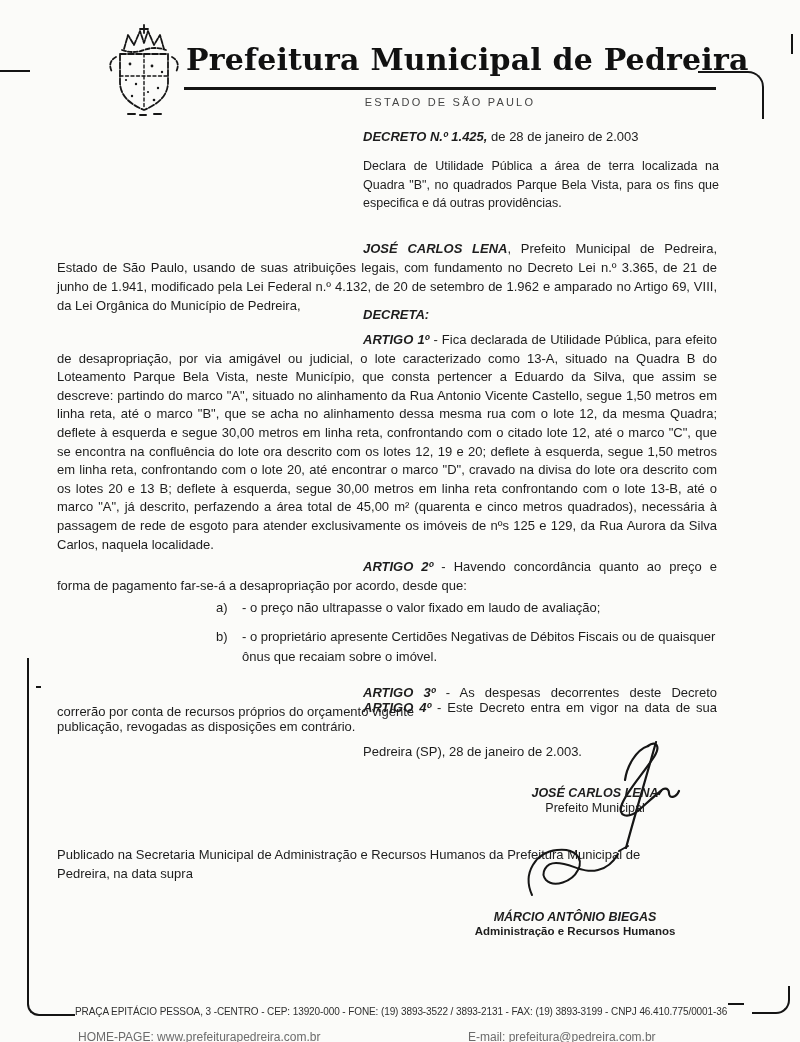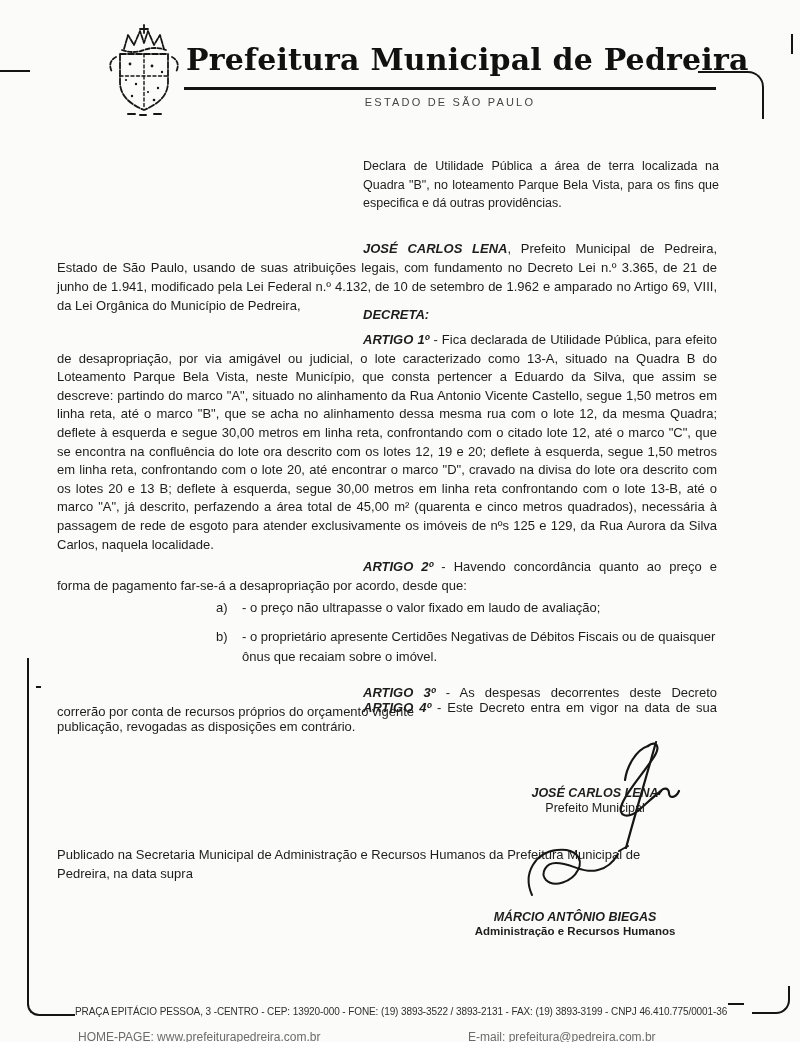--- a/index.html
+++ b/index.html
@@ -64,25 +64,28 @@
   </div>
 
   <div class="abs title" style="left:186px;top:40px;">Prefeitura Municipal de Pedreira</div>
   <div class="abs rule" style="left:184px;top:87px;width:532px;height:3px;"></div>
   <div class="abs subtitle" style="left:330px;top:93px;width:240px;text-align:center;">ESTADO DE SÃO PAULO</div>
 
   <div class="abs rule" style="left:0;top:70px;width:30px;height:2px;"></div>
   <div class="abs corner-tr" style="left:698px;top:71px;width:64px;height:46px;"></div>
   <div class="abs rule" style="left:791px;top:34px;width:2px;height:20px;"></div>
 
+  <div class="abs" style="left:363px;top:127px;">
+    <span class="bi">DECRETO N.º 1.425,</span><span> de 28 de janeiro de 2.003</span>
+  </div>
 
-  <p class="abs par j" style="left:363px;top:157px;width:356px;font-size:12.5px;line-height:18.5px;">Declara de Utilidade Pública a área de terra localizada na Quadra "B", no loteamento Parque Bela Vista, para os fins que especifica e dá outras providências.</p>
+  <p class="abs par j" style="left:363px;top:157px;width:356px;font-size:12.5px;line-height:18.5px;">Declara de Utilidade Pública a área de terra localizada na Quadra "B", no quadrados Parque Bela Vista, para os fins que especifica e dá outras providências.</p>
 
   <p class="abs par j indent" style="left:57px;top:239px;width:660px;">
-    <span class="bi">JOSÉ CARLOS LENA</span><span>, Prefeito Municipal de Pedreira, Estado de São Paulo, usando de suas atribuições legais, com fundamento no Decreto Lei n.º 3.365, de 21 de junho de 1.941, modificado pela Lei Federal n.º 4.132, de 10 de setembro de 1.962 e amparado no Artigo 69, VIII, da Lei Orgânica do Município de Pedreira,</span>
+    <span class="bi">JOSÉ CARLOS LENA</span><span>, Prefeito Municipal de Pedreira, Estado de São Paulo, usando de suas atribuições legais, com fundamento no Decreto Lei n.º 3.365, de 21 de junho de 1.941, modificado pela Lei Federal n.º 4.132, de 20 de setembro de 1.962 e amparado no Artigo 69, VIII, da Lei Orgânica do Município de Pedreira,</span>
   </p>
 
   <div class="abs bi" style="left:363px;top:305px;">DECRETA:</div>
 
   <p class="abs par j indent" style="left:57px;top:331px;width:660px;line-height:18.6px;">
     <span class="bi">ARTIGO 1º</span><span> - Fica declarada de Utilidade Pública, para efeito de desapropriação, por via amigável ou judicial, o lote caracterizado como 13-A, situado na Quadra B do Loteamento Parque Bela Vista, neste Município, que consta pertencer a Eduardo da Silva, que assim se descreve: partindo do marco "A", situado no alinhamento da Rua Antonio Vicente Castello, segue 1,50 metros em linha reta, até o marco "B", que se acha no alinhamento dessa mesma rua com o lote 12, da mesma Quadra; deflete à esquerda e segue 30,00 metros em linha reta, confrontando com o citado lote 12, até o marco "C", que se encontra na confluência do lote ora descrito com os lotes 12, 19 e 20; deflete à esquerda, segue 1,50 metros em linha reta, confrontando com o lote 20, até encontrar o marco "D", cravado na divisa do lote ora descrito com os lotes 20 e 13 B; deflete à esquerda, segue 30,00 metros em linha reta confrontando com o lote 13-B, até o marco "A", já descrito, perfazendo a área total de 45,00 m² (quarenta e cinco metros quadrados), necessária à passagem de rede de esgoto para atender exclusivamente os imóveis de nºs 125 e 129, da Rua Aurora da Silva Carlos, naquela localidade.</span>
   </p>
 
   <p class="abs par j indent" style="left:57px;top:557px;width:660px;">
     <span class="bi">ARTIGO 2º</span><span> - Havendo concordância quanto ao preço e forma de pagamento far-se-á a desapropriação por acordo, desde que:</span>
@@ -97,20 +100,21 @@
   </div>
 
   <p class="abs par j indent" style="left:57px;top:657px;width:660px;margin-top:26px;">
     <span class="bi">ARTIGO 3º</span><span> - As despesas decorrentes deste Decreto correrão por conta de recursos próprios do orçamento vigente</span>
   </p>
 
   <p class="abs par j indent" style="left:57px;top:698px;width:660px;">
     <span class="bi">ARTIGO 4º</span><span> - Este Decreto entra em vigor na data de sua publicação, revogadas as disposições em contrário.</span>
   </p>
 
+  <div class="abs" style="left:363px;top:742px;">Pedreira (SP), 28 de janeiro de 2.003.</div>
 
   <div class="abs" style="left:593px;top:738px;width:100px;height:112px;">
     <svg width="100" height="112" viewBox="0 0 100 112">
       <g class="stroke" stroke-width="2.2">
         <path d="M55,8 C63,2 68,8 61,19 C49,37 34,53 29,66 C24,79 35,81 46,72 C54,65 61,58 68,53"></path>
         <path d="M55,8 C43,12 34,28 32,42"></path>
         <path d="M66,56 c3,-7 10,-7 10,-1 c0,6 7,5 10,-2"></path>
         <path d="M63,4 C53,40 41,80 33,110"></path>
       </g>
     </svg>

